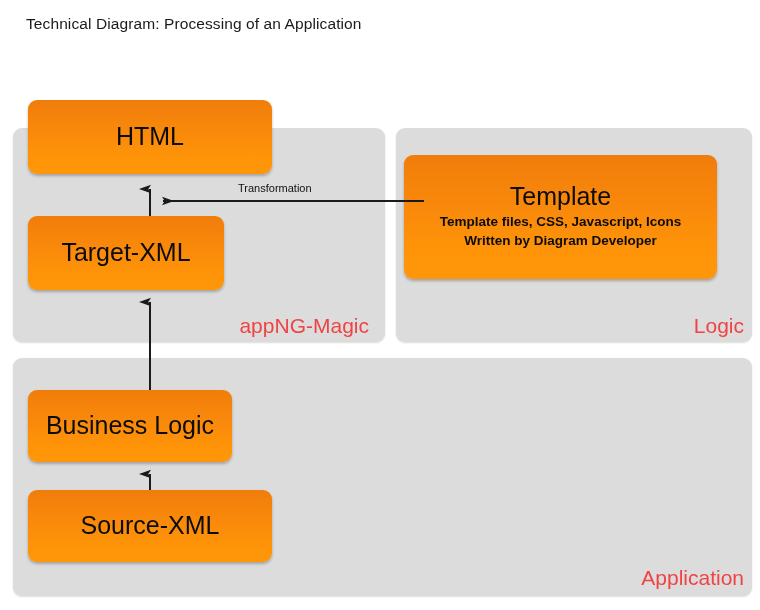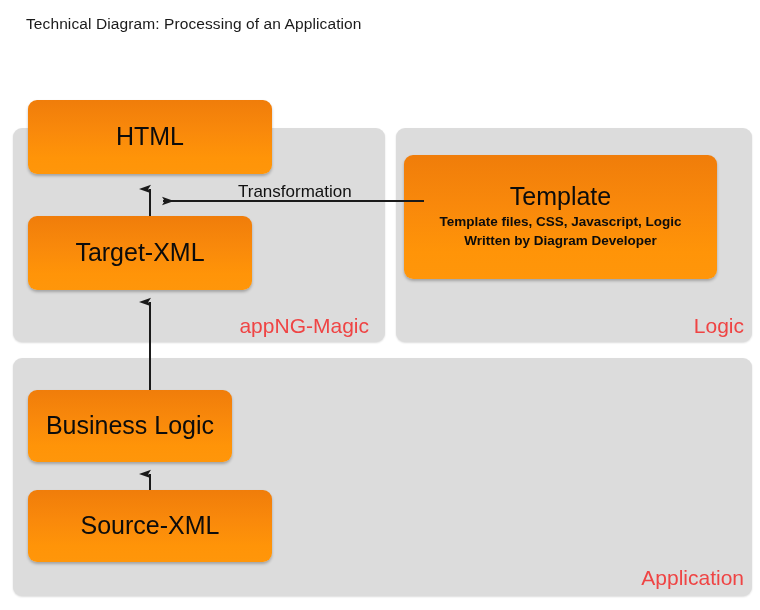--- a/index.html
+++ b/index.html
@@ -88,40 +88,40 @@
     font-weight: 400;
     line-height: 1.1;
   }
   .obox .b-line {
     font-size: 13.5px;
     font-weight: 600;
     line-height: 1.45;
   }
 
   .box-html     { left: 28px; top: 100px; width: 244px; height: 74px; }
-  .box-target   { left: 28px; top: 216px; width: 224px; height: 74px; }
+  .box-target   { left: 28px; top: 216px; width: 196px; height: 74px; }
   .box-business { left: 28px; top: 390px; width: 204px; height: 72px; }
   .box-source   { left: 28px; top: 490px; width: 244px; height: 72px; }
   .box-template { left: 404px; top: 155px; width: 313px; height: 124px; }
   .box-template .b-title { margin-bottom: 1px; }
 
   
   #arrows {
     position: absolute;
     left: 0; top: 0;
     width: 760px; height: 610px;
     pointer-events: none;
   }
 
   
   .arrow-caption {
     position: absolute;
     left: 238px;
     top: 182px;
-    font-size: 17px;
+    font-size: 11px;
     font-weight: 400;
     color: #111111;
     white-space: nowrap;
   }
 </style>
 </head>
 <body>
 
 <div id="diagram">
 
@@ -154,21 +154,21 @@
   <div class="obox box-business">
     <span class="b-title">Business Logic</span>
   </div>
 
   <div class="obox box-source">
     <span class="b-title">Source-XML</span>
   </div>
 
   <div class="obox box-template">
     <span class="b-title">Template</span>
-    <span class="b-line">Template files, CSS, Javascript, Logic</span>
+    <span class="b-line">Template files, CSS, Javascript, Icons</span>
     <span class="b-line">Written by Diagram Developer</span>
   </div>
 
   <svg id="arrows" viewBox="0 0 760 610">
     <defs>
       <marker id="ah-up" markerWidth="10" markerHeight="12" refX="5" refY="11" orient="auto-start-reverse" markerUnits="userSpaceOnUse">
         <path d="M5,0 L9.2,12 L5,9.3 L0.8,12 Z" fill="#1a1a1a"></path>
       </marker>
       <marker id="ah-left" markerWidth="12" markerHeight="10" refX="11" refY="5" orient="auto" markerUnits="userSpaceOnUse">
         <path d="M0,5 L12,0.8 L9.3,5 L12,9.2 Z" fill="#1a1a1a"></path>

